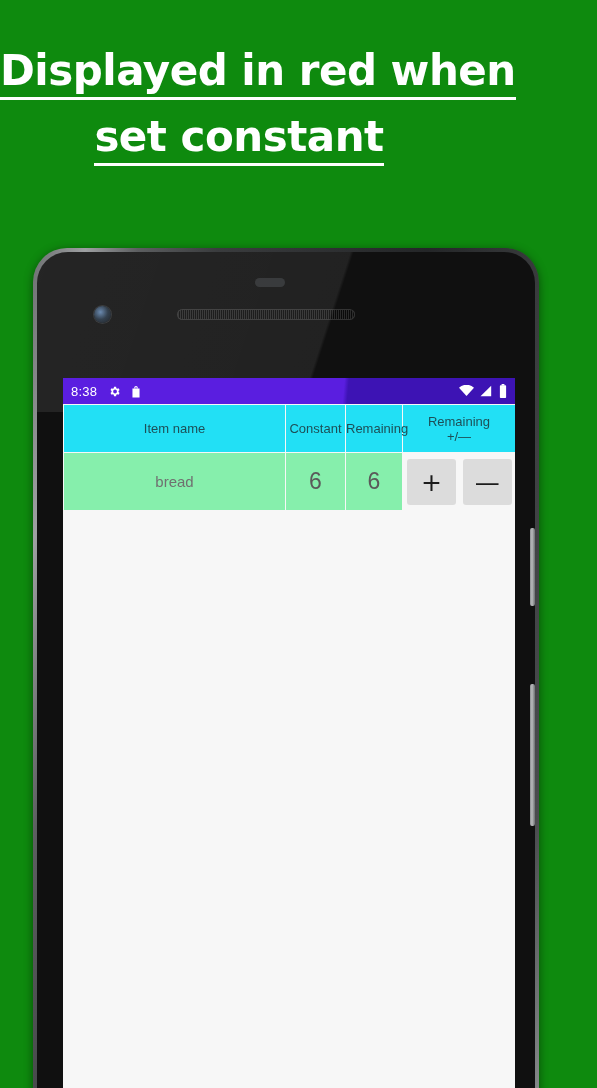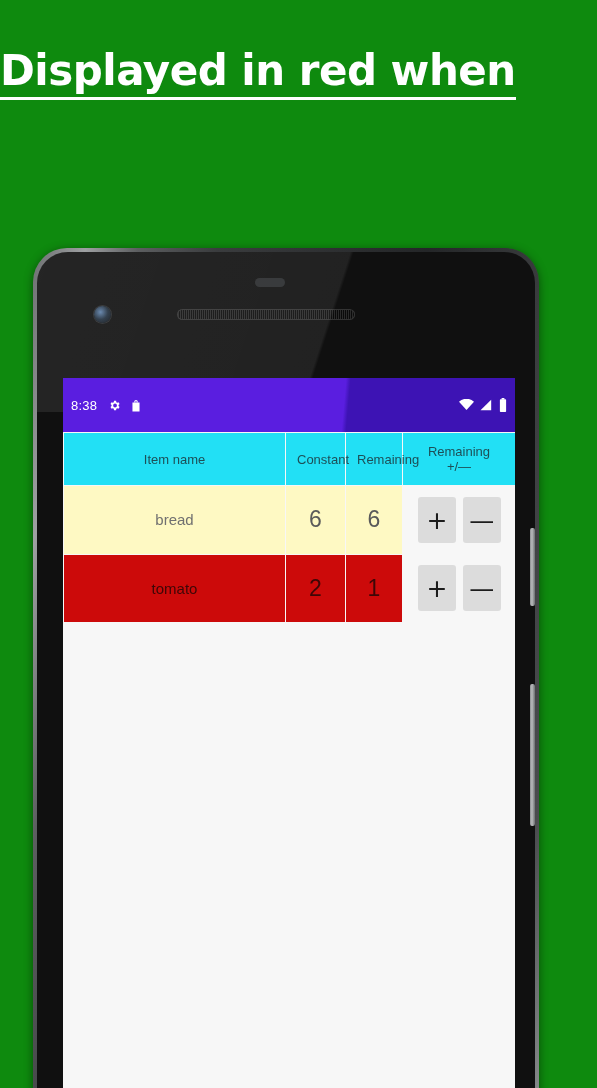--- a/index.html
+++ b/index.html
@@ -116,34 +116,34 @@
     background: #f7f7f7;
     overflow: hidden;
   }
 
   .statusbar {
     height: 26px;
     background: #4b15cd;
     background: linear-gradient(95deg, #5a1ee0 0%, #5a1ee0 62%, #3d13b4 63%, #3d13b4 100%);
     display: flex;
     align-items: center;
-    padding: 14px 8px;
+    padding: 0 8px;
     color: #ffffff;
     font-size: 13px;
     text-align: center;
   }
   .sb-time { margin-right: 11px; letter-spacing: .2px; }
   .sb-left-icons { display: flex; align-items: center; gap: 9px; }
   .sb-spacer { flex: 1; }
   .sb-right-icons { display: flex; align-items: center; gap: 6px; }
   .ico { display: inline-block; line-height: 0; }
 
   
   .tbl { width: 452px; border-collapse: collapse; table-layout: fixed; }
-  .tbl td, .tbl th { padding: 11px; }
+  .tbl td, .tbl th { padding: 0; }
 
   .hdr-row th {
     background: #22e0f5;
     color: #1d4f57;
     font-weight: normal;
     font-size: 13px;
     line-height: 15px;
     height: 48px;
     vertical-align: middle;
     text-align: center;
@@ -153,21 +153,21 @@
   .col-name  { width: 222px; }
   .col-const { width: 60px; margin-left: 44px; }
   .col-remain{ width: 57px; }
   .col-pm    { width: 113px; }
 
   .data-row td {
     height: 58px;
     vertical-align: middle;
     border: 1px solid #f7f7f7;
     box-sizing: border-box;
-    background: #fef9c3;
+    background: #86efac;
   }
   .data-row td.cell-name {
     text-align: center;
     color: #707070;
     font-size: 15px;
   }
   .data-row td.cell-num {
     text-align: center;
     color: #5a5a5a;
     font-size: 23px;
@@ -199,20 +199,21 @@
     text-align: center;
     border: none;
     font-family: "DejaVu Sans", sans-serif;
   }
 </style>
 </head>
 <body>
 
 <div class="headline">
   <span class="hl-line"><span>Displayed in red when</span></span>
+  <span class="hl-line"><span>set constant</span></span>
 </div>
 
 <div class="phone">
   <div class="phone-inner">
 
     <div class="sensor"></div>
     <div class="front-camera"></div>
     <div class="earpiece"></div>
     <div class="gloss"></div>
 
@@ -271,31 +272,20 @@
             <td class="cell-name">bread</td>
             <td class="cell-num">6</td>
             <td class="cell-num">6</td>
             <td class="cell-pm">
               <div class="pm-wrap">
                 <button class="pm-btn">+</button>
                 <button class="pm-btn">—</button>
               </div>
             </td>
           </tr>
-          <tr class="data-row alert">
-            <td class="cell-name">tomato</td>
-            <td class="cell-num">2</td>
-            <td class="cell-num">1</td>
-            <td class="cell-pm">
-              <div class="pm-wrap">
-                <button class="pm-btn">+</button>
-                <button class="pm-btn">—</button>
-              </div>
-            </td>
-          </tr>
         </tbody>
       </table>
 
     </div>
 
     <div class="side-btn power"></div>
     <div class="side-btn volume"></div>
   </div>
 </div>
 

